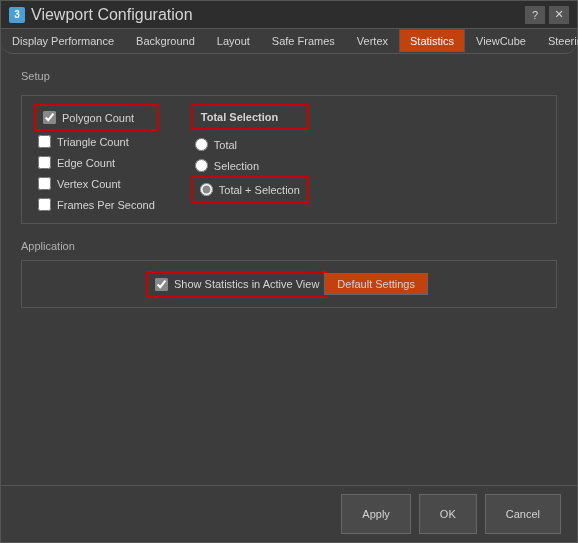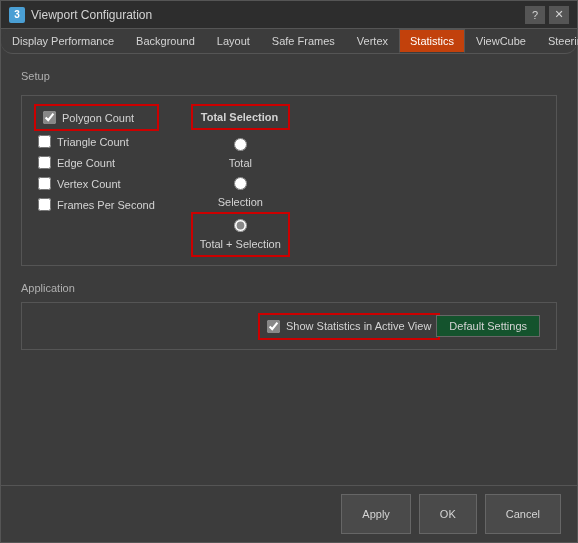--- a/index.html
+++ b/index.html
@@ -40,21 +40,21 @@
       background: #4a9fd4;
       border-radius: 2px;
       display: flex;
       align-items: center;
       justify-content: center;
       font-size: 10px;
       color: white;
       font-weight: bold;
     }
     .title-text {
-      font-size: 12px;
+      font-size: 16px;
       color: #d4d4d4;
     }
     .title-bar-controls {
       display: flex;
       gap: 4px;
     }
     .title-btn {
       width: 20px;
       height: 18px;
       background: #555;
@@ -127,21 +127,20 @@
     }
     .checkbox-row label {
       font-size: 11px;
       color: #d4d4d4;
       cursor: pointer;
     }
     .radio-row {
       display: flex;
       align-items: center;
       gap: 6px;
-      flex-direction: column;
     }
     .radio-row input[type="radio"] {
       width: 13px;
       height: 13px;
       cursor: pointer;
       accent-color: #888;
     }
     .radio-row label {
       font-size: 11px;
       color: #d4d4d4;
@@ -158,24 +157,24 @@
       padding: 3px 5px;
     }
     .application-box {
       border: 1px solid #555;
       padding: 12px 16px;
       margin-bottom: 16px;
     }
     .app-row {
       display: flex;
       align-items: center;
-      justify-content: flex-end;
+      justify-content: center;
     }
     .default-btn {
-      background: #14532d;
+      background: #c2410c;
       border: 1px solid #666;
       color: #d4d4d4;
       padding: 4px 12px;
       font-size: 11px;
       cursor: pointer;
     }
     .bottom-bar {
       display: flex;
       justify-content: flex-end;
       padding: 8px 16px;

